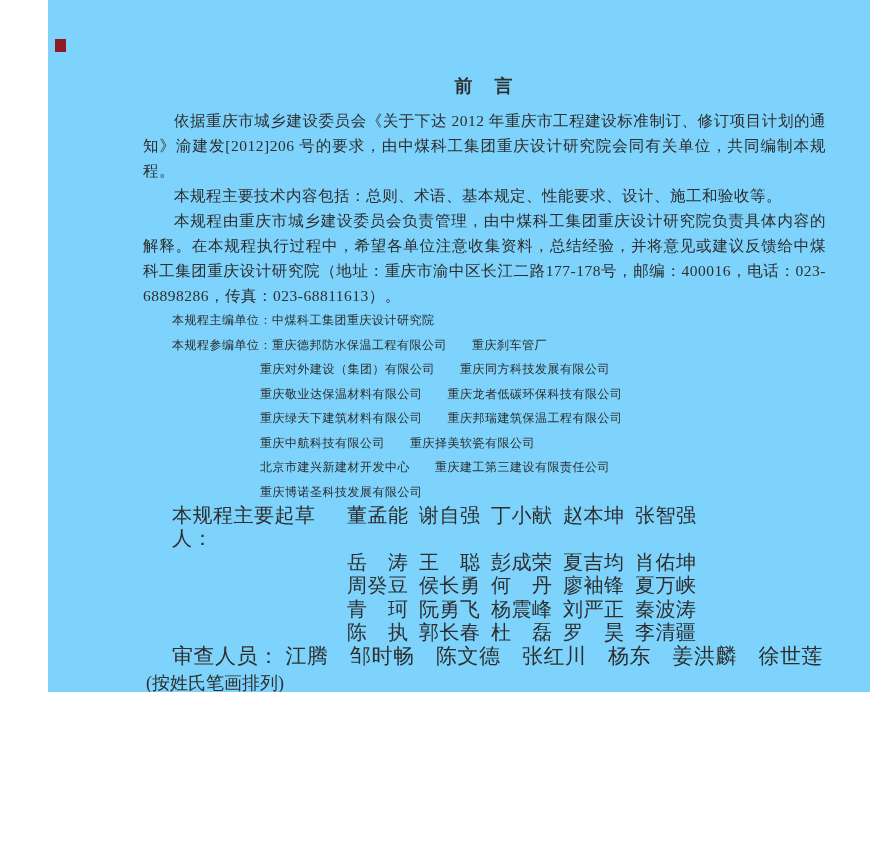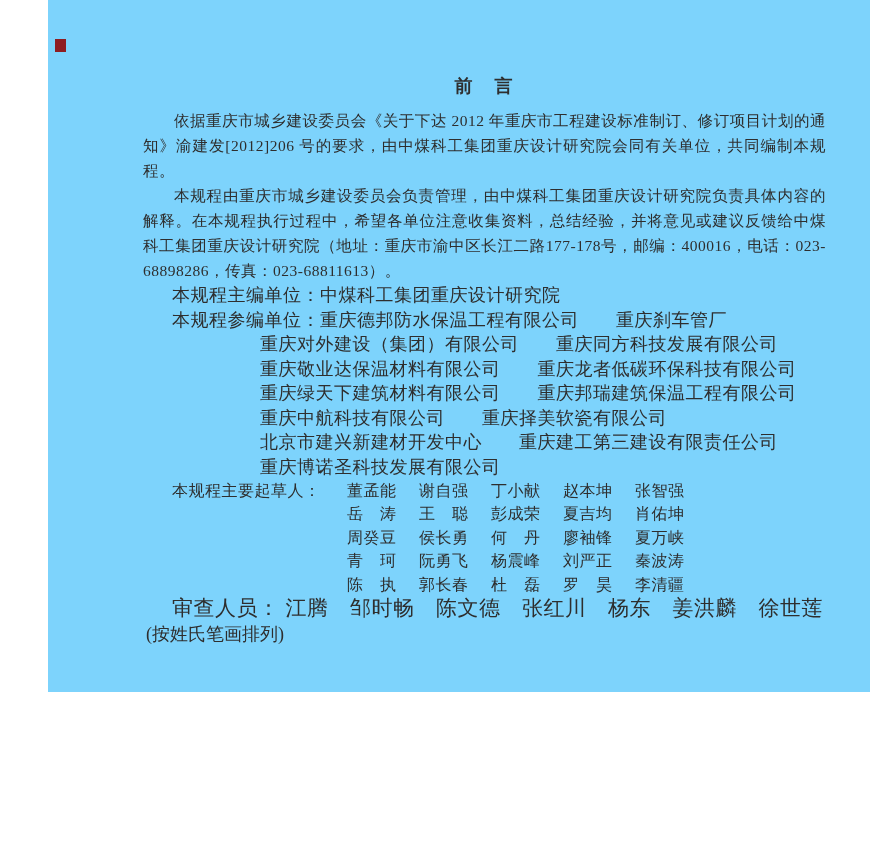--- a/index.html
+++ b/index.html
@@ -40,35 +40,35 @@
   }
   .para {
     margin: 0;
     font-size: 15.5px;
     line-height: 25px;
     letter-spacing: 0.5px;
     text-align: justify;
     text-indent: 2em;
   }
   .units {
-    font-size: 18px;
+    font-size: 12px;
     letter-spacing: 0.5px;
   }
   .unit-line {
     line-height: 24.5px;
     padding-left: 29px;
     white-space: nowrap;
   }
   .unit-cont {
     line-height: 24.5px;
     padding-left: 117px;
     white-space: nowrap;
   }
   .drafters-block {
-    font-size: 16px;
+    font-size: 20px;
     letter-spacing: 0.5px;
   }
   .drafter-row {
     display: flex;
     line-height: 23.4px;
     padding-left: 29px;
   }
   .drafter-label {
     width: 175px;
     flex: none;
@@ -101,20 +101,21 @@
 
 <div class="page">
 
   <div class="corner-marker"></div>
 
   <div class="content">
 
     <h1 class="title">前　言</h1>
 
     <p class="para">依据重庆市城乡建设委员会《关于下达 2012 年重庆市工程建设标准制订、修订项目计划的通知》渝建发[2012]206 号的要求，由中煤科工集团重庆设计研究院会同有关单位，共同编制本规程。</p>
+    <p class="para">本规程主要技术内容包括：总则、术语、基本规定、性能要求、设计、施工和验收等。</p>
     <p class="para">本规程由重庆市城乡建设委员会负责管理，由中煤科工集团重庆设计研究院负责具体内容的解释。在本规程执行过程中，希望各单位注意收集资料，总结经验，并将意见或建议反馈给中煤科工集团重庆设计研究院（地址：重庆市渝中区长江二路177-178号，邮编：400016，电话：023-68898286，传真：023-68811613）。</p>
 
     <div class="units">
       <div class="unit-line">
         <span>本规程主编单位：</span><span>中煤科工集团重庆设计研究院</span>
       </div>
       <div class="unit-line">
         <span>本规程参编单位：</span><span>重庆德邦防水保温工程有限公司　　重庆刹车管厂</span>
       </div>
       <div class="unit-cont">重庆对外建设（集团）有限公司　　重庆同方科技发展有限公司</div>

